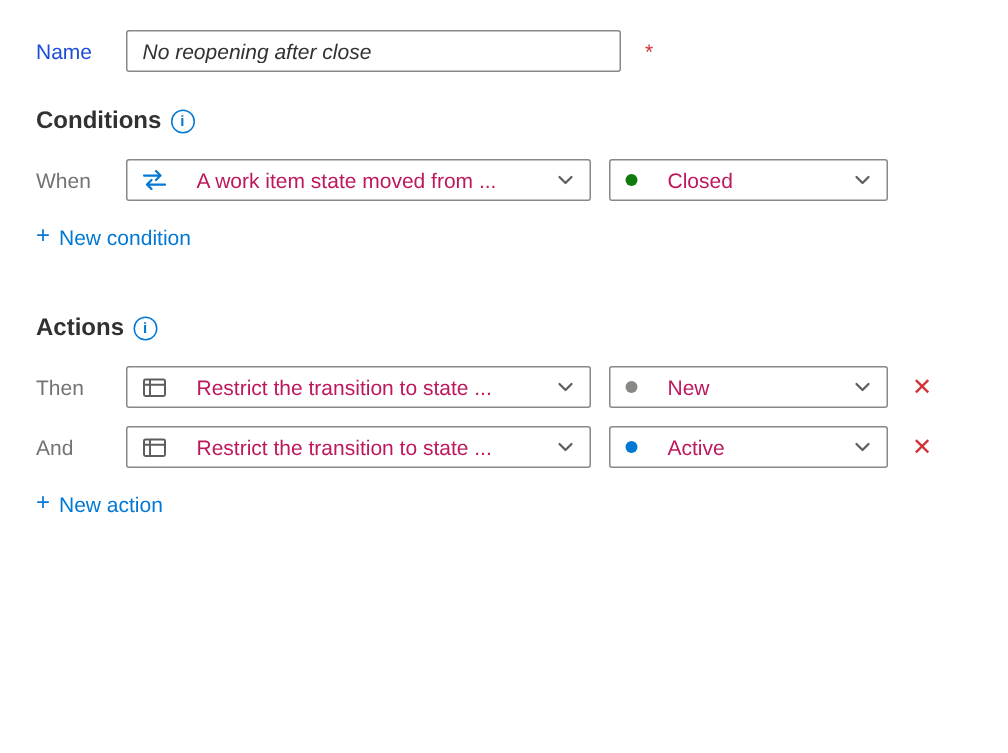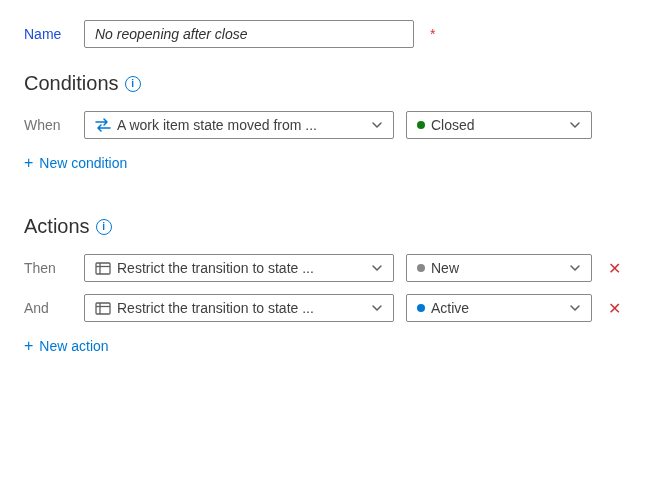--- a/index.html
+++ b/index.html
@@ -48,22 +48,22 @@
     }
 
     
     .section-header {
       display: flex;
       align-items: center;
       gap: 6px;
       margin-bottom: 16px;
     }
     .section-title {
-      font-size: 20px;
-      font-weight: 400;
+      font-size: 16px;
+      font-weight: 700;
       color: #323130;
     }
     .info-icon {
       display: inline-flex;
       align-items: center;
       justify-content: center;
       width: 16px;
       height: 16px;
       border-radius: 50%;
       border: 1.5px solid #0078d4;
@@ -107,24 +107,24 @@
       min-width: 200px;
       flex: 1;
       max-width: 310px;
     }
     .dropdown-narrow {
       min-width: 180px;
       width: 186px;
     }
     .dropdown-text {
       font-size: 14px;
-      color: #404040;
-      display: flex;
-      align-items: center;
-      gap: 6px;
+      color: #be185d;
+      display: flex;
+      align-items: center;
+      gap: 20px;
       white-space: nowrap;
     }
     .chevron-svg {
       width: 12px;
       height: 12px;
       flex-shrink: 0;
     }
 
     
     .dot {

